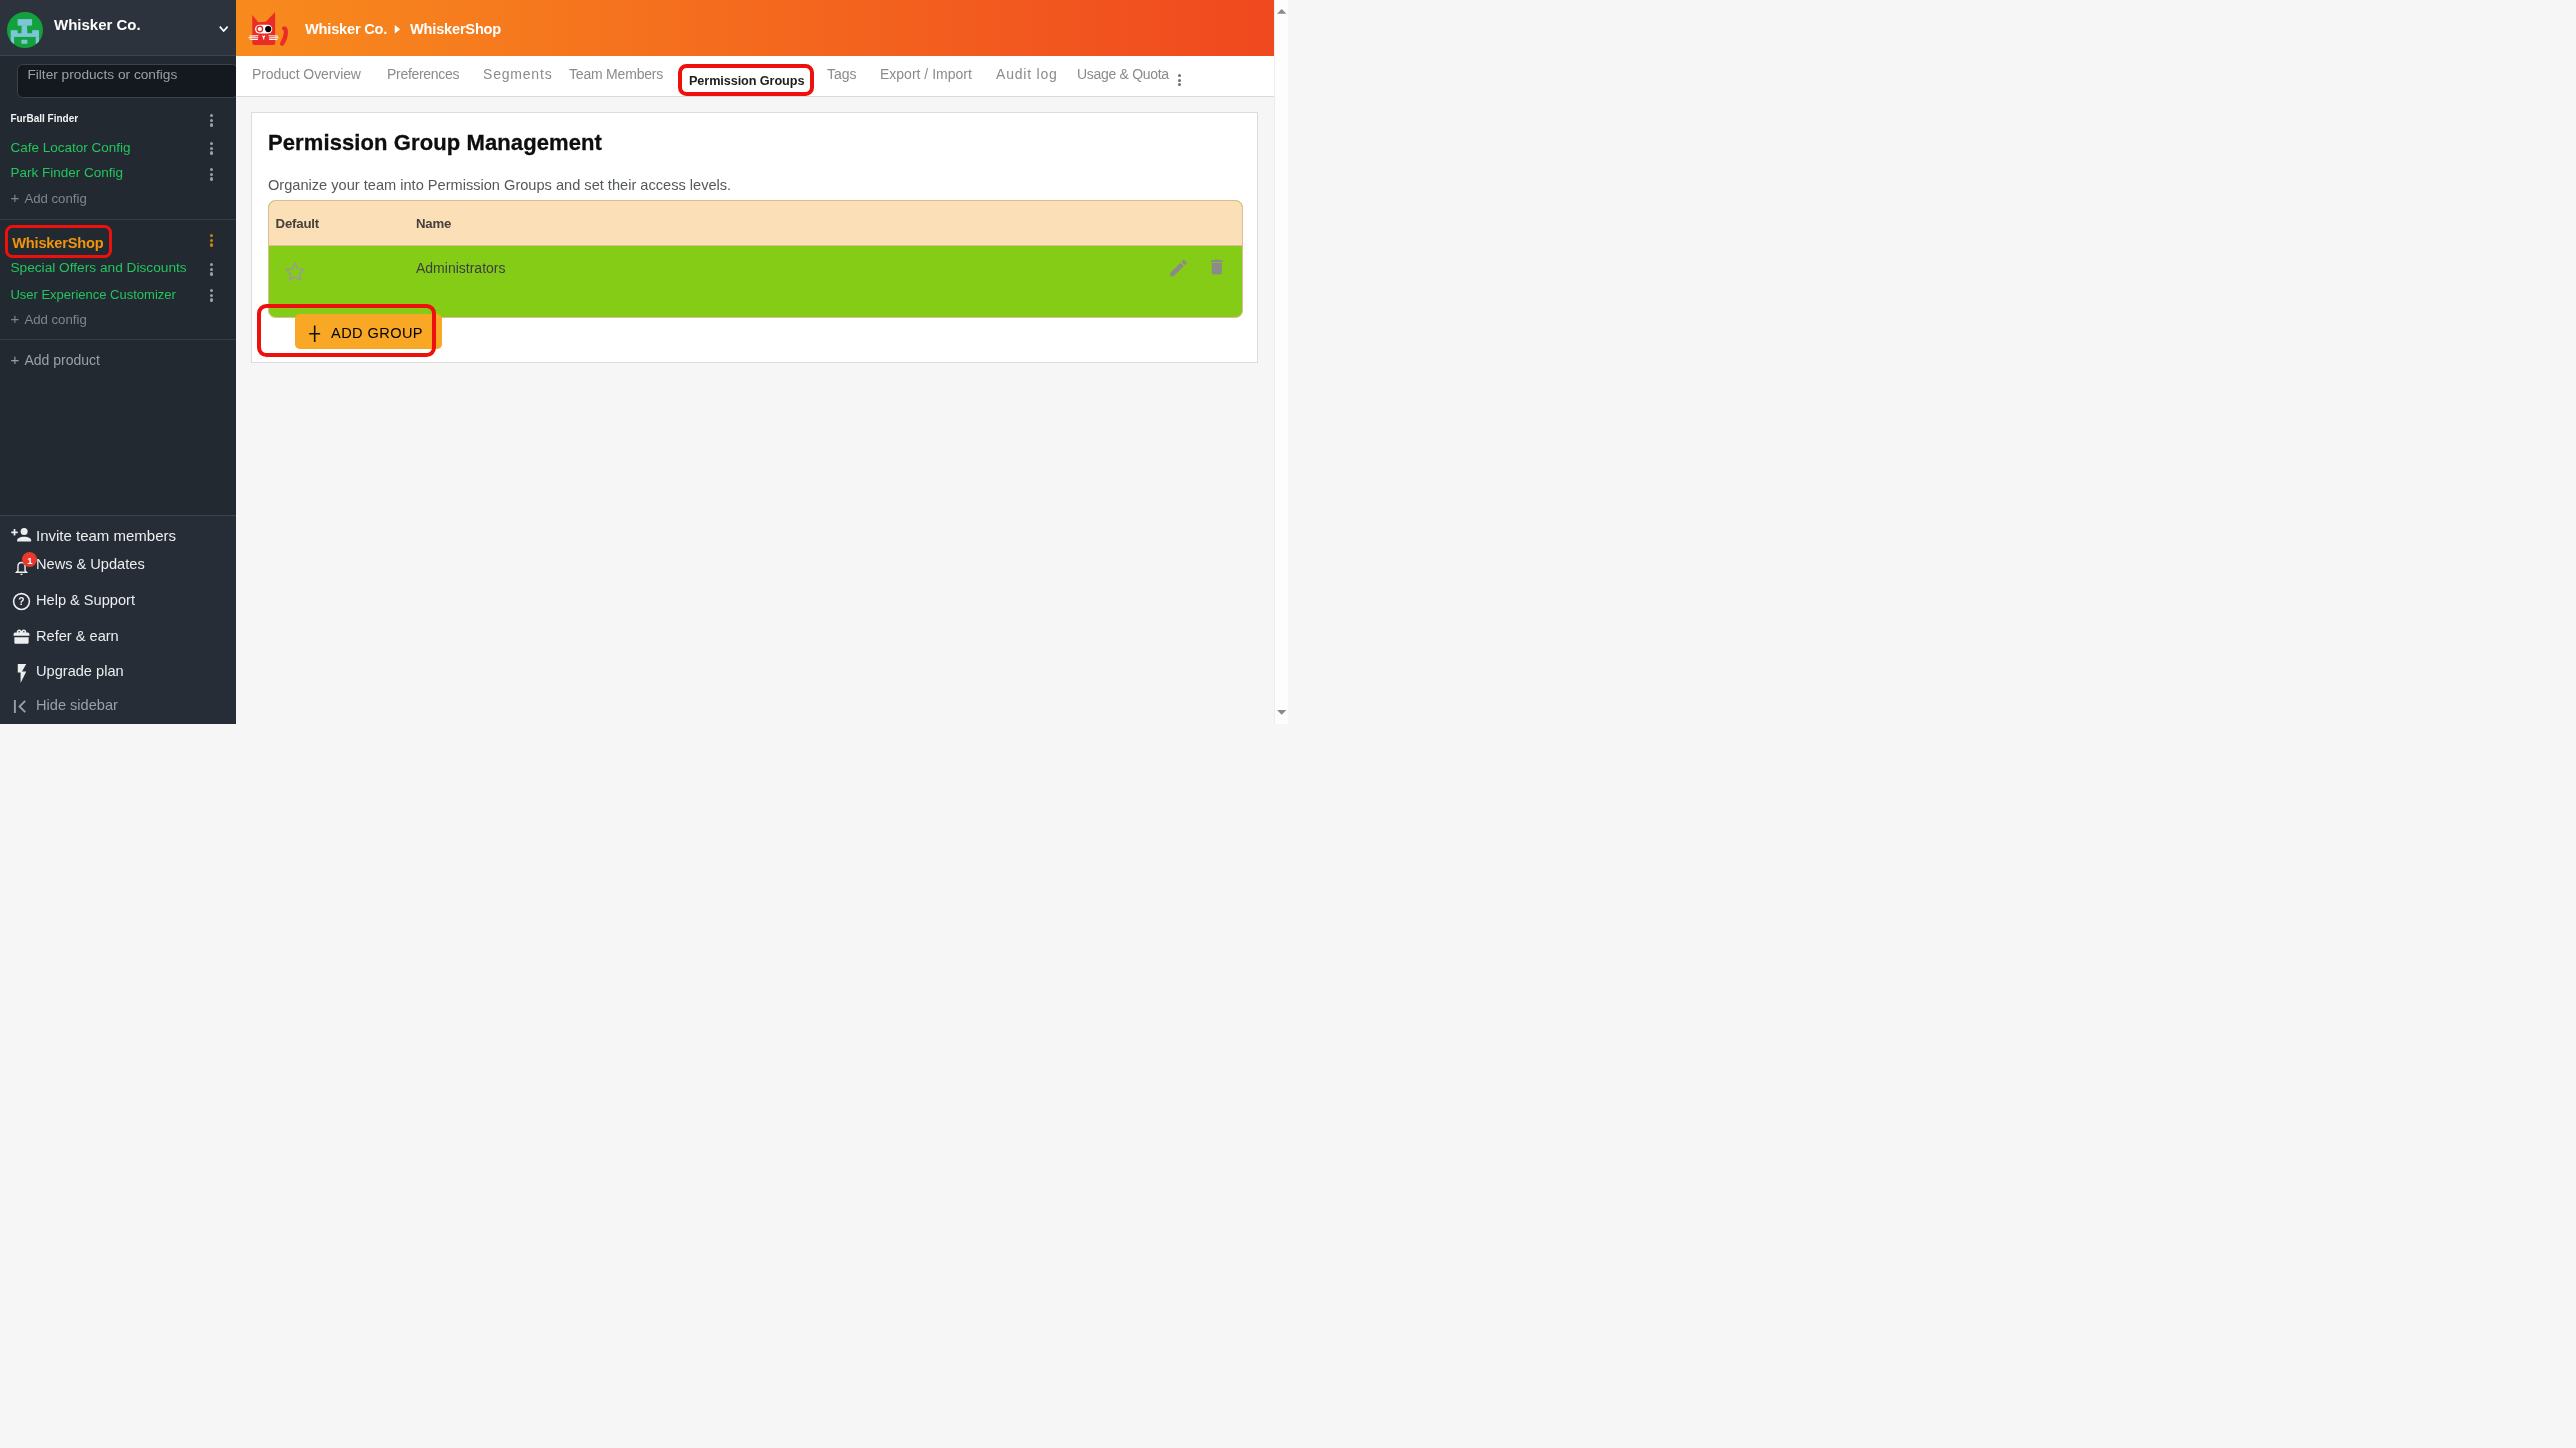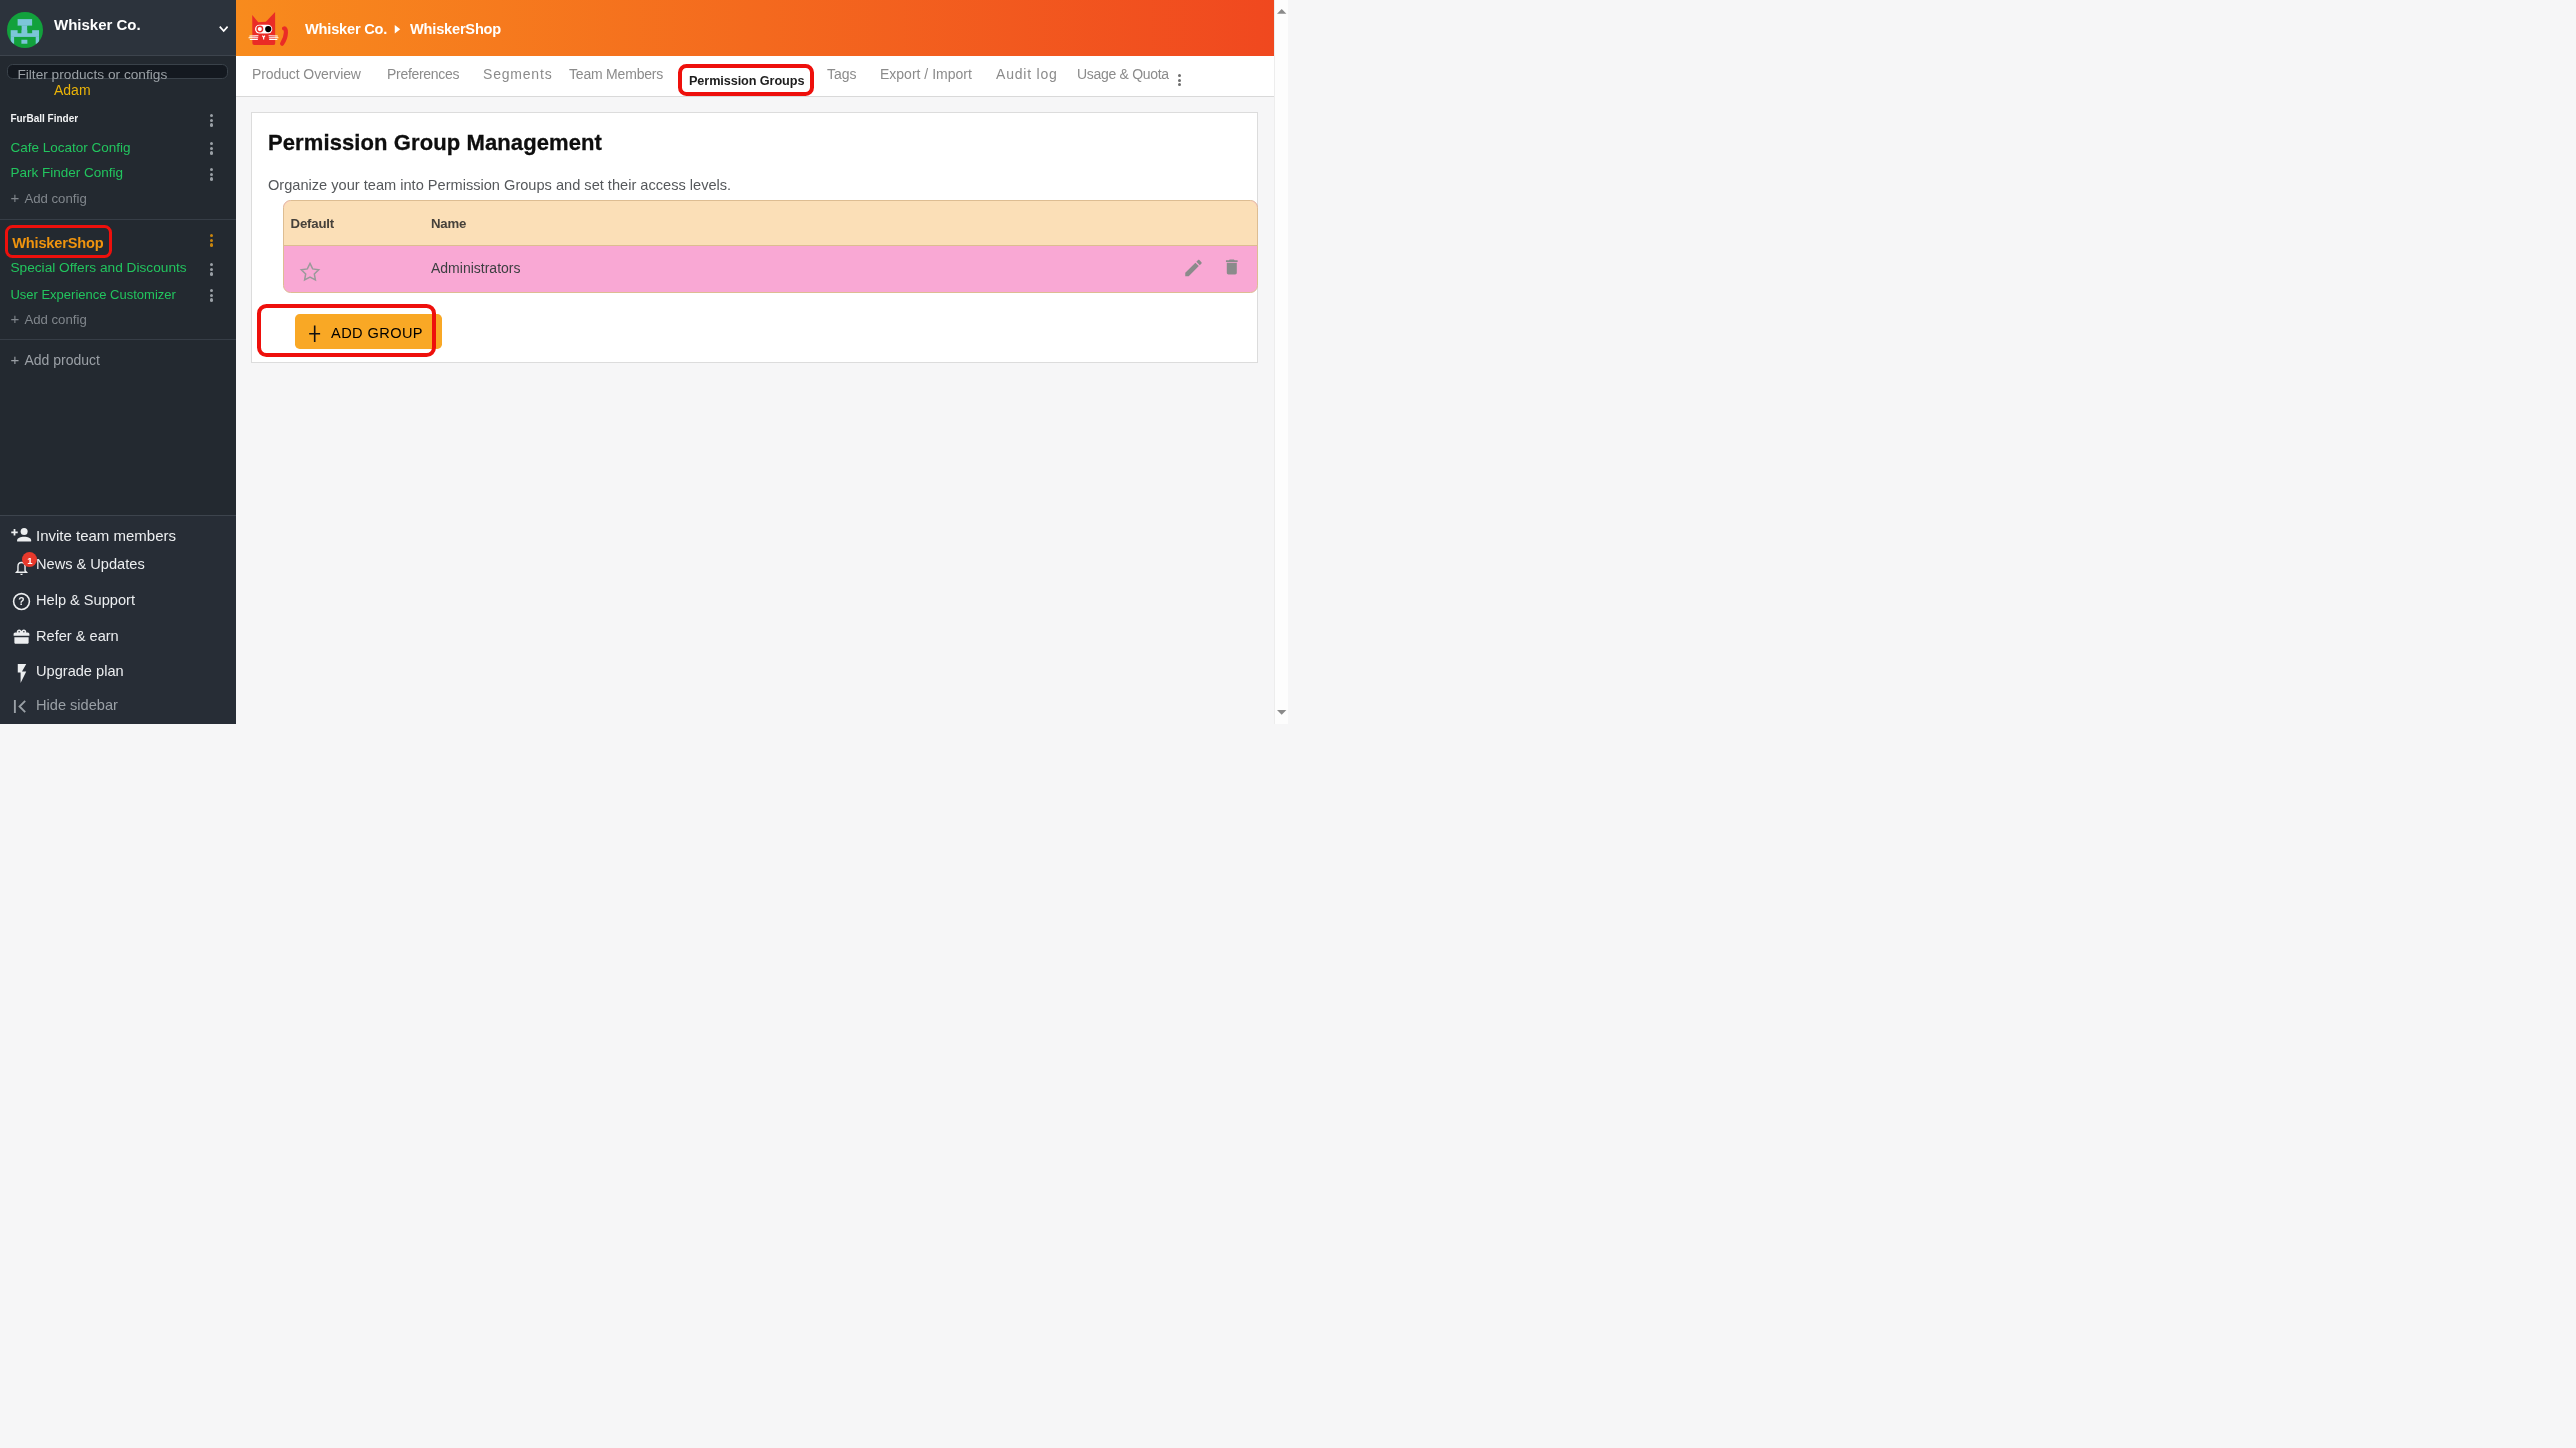--- a/index.html
+++ b/index.html
@@ -30,21 +30,21 @@
 
   
   #tabbar { position:absolute; left:236px; top:56px; width:1038px; height:41px; background:#fff; border-bottom:1.1px solid #d9d9d9; }
   .tab { position:absolute; top:10px; font-size:14px; color:#8b8b8b; white-space:nowrap; }
   .tab.active { color:#1d1d1d; font-weight:bold; font-size:12.7px; top:18.3px; letter-spacing:-0.1px; }
 
   
   #panel { position:absolute; left:251px; top:112px; width:1007px; height:251px; background:#fff; border:0.9px solid #dcdcdc; }
   #h1 { position:absolute; left:268px; top:130px; font-size:22px; font-weight:bold; color:#0e0e0e; letter-spacing:0.1px; -webkit-text-stroke:0.3px #0e0e0e; }
   #desc { position:absolute; left:268px; top:177px; font-size:14.6px; color:#55585b; }
-  #tbl { position:absolute; left:283px; top:200px; width:975px; height:93px; border:0.9px solid #ddbd92; border-radius:7.5px; background:#f9a8d4; }
+  #tbl { position:absolute; left:268px; top:200px; width:975px; height:118px; border:0.9px solid #ddbd92; border-radius:7.5px; background:#84cc16; }
   #thead { position:absolute; left:0; top:0; width:100%; height:45px; background:#fbdfb7; border-bottom:0.9px solid #ddbd92; border-radius:6.6px 6.6px 0 0; }
   .th { position:absolute; top:15.4px; font-weight:bold; font-size:13.2px; color:#46413a; letter-spacing:-0.2px; }
   #addbtn { position:absolute; left:267px; top:314px; width:147px; height:35px; background:#f9a825; border-radius:4.7px;margin-left:28px; }
   #addbtn .tx { position:absolute; left:36px; top:10.7px; font-size:14.6px; letter-spacing:0.4px; color:#000; }
 
   
   .redbox { position:absolute; border:4.2px solid #ee100c; border-radius:8.5px; }
 
   
   #sb { position:absolute; left:1274px; top:0; width:14px; height:724px; background:#fdfdfd; border-left:0.9px solid #ededed; }
@@ -75,21 +75,21 @@
         <rect x="21.5" y="14.5" width="5.05" height="7.9"></rect>
       </g>
     </svg>
     <div class="orgname">Whisker Co.</div>
     <div class="orgsub">Adam</div>
     <svg class="abs" style="left:219px;top:25px" width="9.4" height="8" viewBox="0 0 12 9">
       <polyline points="1,1.5 6,7 11,1.5" fill="none" stroke="#fff" stroke-width="2.2"></polyline>
     </svg>
   </div>
 
-  <div class="abs" style="left:7px;top:64px;width:221px;height:15px;background:#141920;border:0.9px solid #3a424a;border-radius:5.7px;">
+  <div class="abs" style="left:17px;top:64px;width:221px;height:34px;background:#141920;border:0.9px solid #3a424a;border-radius:5.7px;">
     <span style="position:absolute;left:9.4px;top:2.4px;font-size:13.7px;color:#9aa0a5;">Filter products or configs</span>
   </div>
 
   <div class="sideitem" style="top:113px;font-weight:bold;font-size:10px;color:#f2f3f4;">FurBall Finder</div>
   <div class="kebab" style="left:210px;top:114px;">
       <i></i>
       <i></i>
       <i></i>
     </div>
   <div class="sideitem" style="top:140px;font-size:13.5px;">Cafe Locator Config</div>

